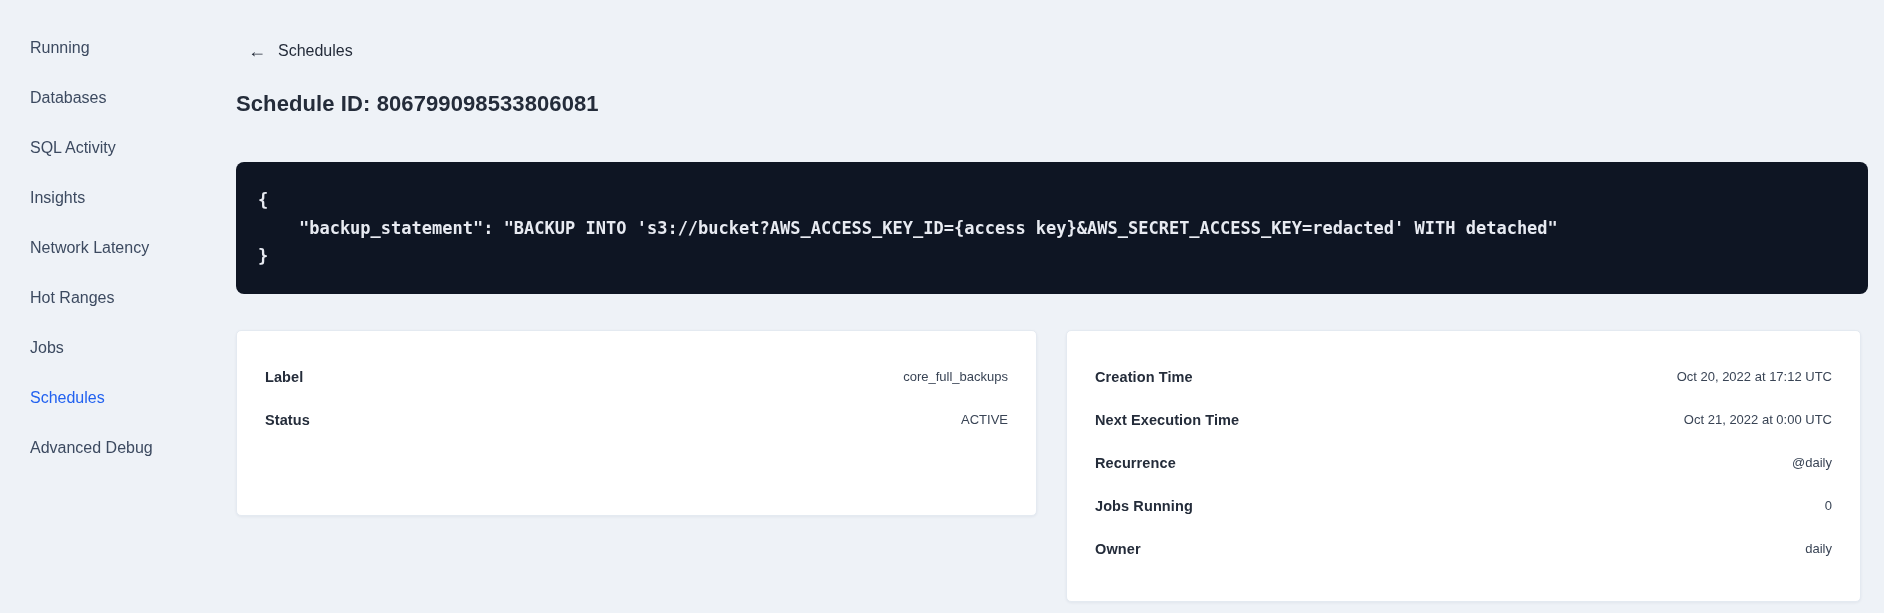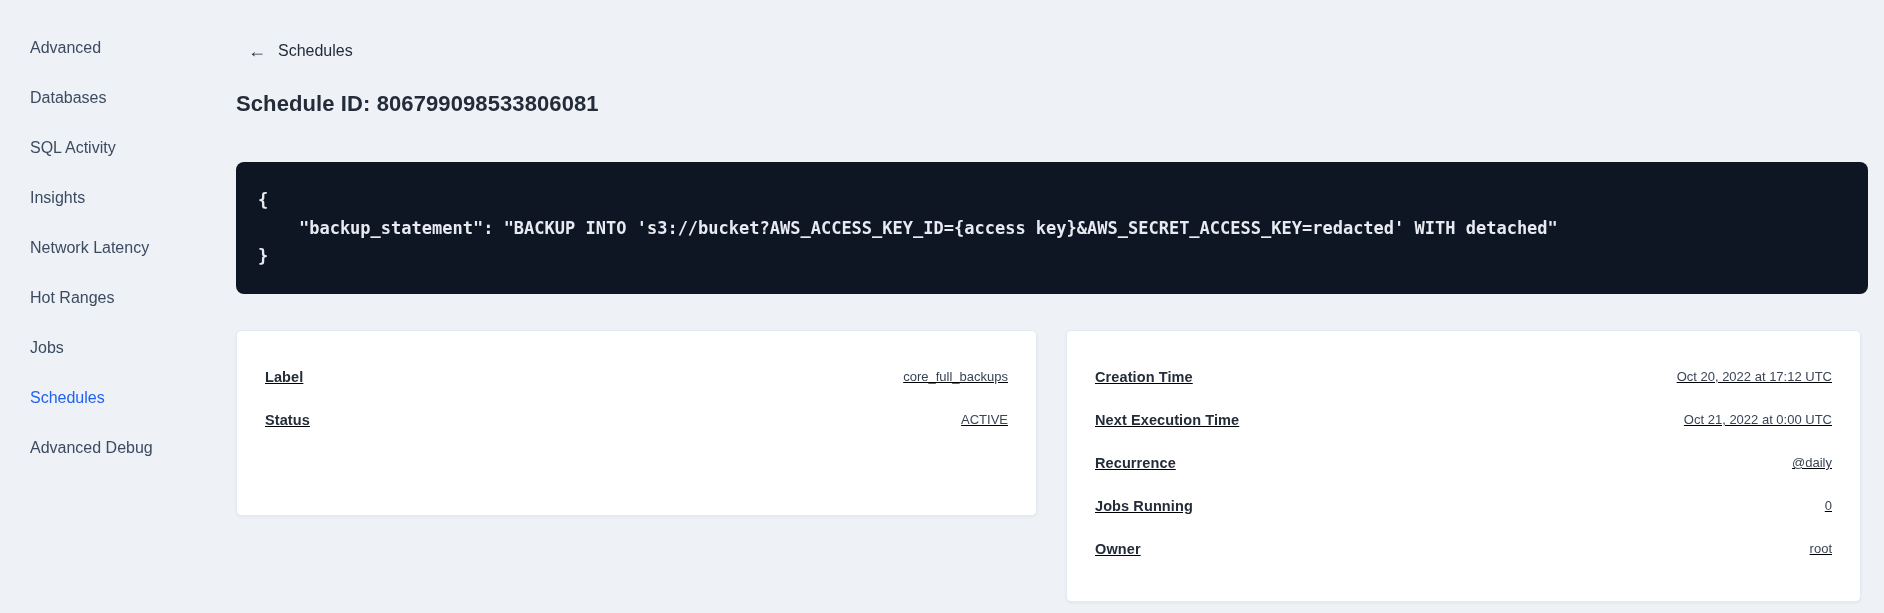--- a/index.html
+++ b/index.html
@@ -74,21 +74,20 @@
     white-space: pre;
   }
 
   
   .cards {
     position: absolute;
     left: 236px; top: 330px;
     display: flex;
     gap: 29px;
     align-items: flex-start;
-    text-decoration: underline;
   }
   .card {
     background: #ffffff;
     border: 1px solid #e4eaf1;
     border-radius: 5px;
     box-shadow: 0 1px 3px rgba(24, 37, 68, 0.06);
     padding: 24px 28px 0 28px;
   }
   .card-left  { width: 801px; height: 186px; }
   .card-right { width: 795px; height: 272px; }
@@ -110,21 +109,21 @@
     color: #394455;
     text-align: right;
   }
 </style>
 </head>
 <body>
 
 <div class="screen">
 
   <nav class="sidebar">
-    <div class="nav-item">Advanced</div>
+    <div class="nav-item">Running</div>
     <div class="nav-item">Databases</div>
     <div class="nav-item">SQL Activity</div>
     <div class="nav-item">Insights</div>
     <div class="nav-item">Network Latency</div>
     <div class="nav-item">Hot Ranges</div>
     <div class="nav-item">Jobs</div>
     <div class="nav-item active">Schedules</div>
     <div class="nav-item">Advanced Debug</div>
   </nav>
 
@@ -166,18 +165,18 @@
       <div class="card-row">
         <span class="row-label">Recurrence</span>
         <span class="row-value">@daily</span>
       </div>
       <div class="card-row">
         <span class="row-label">Jobs Running</span>
         <span class="row-value">0</span>
       </div>
       <div class="card-row">
         <span class="row-label">Owner</span>
-        <span class="row-value">root</span>
+        <span class="row-value">daily</span>
       </div>
     </div>
 
   </div>
 </div>
 
 </body></html>

